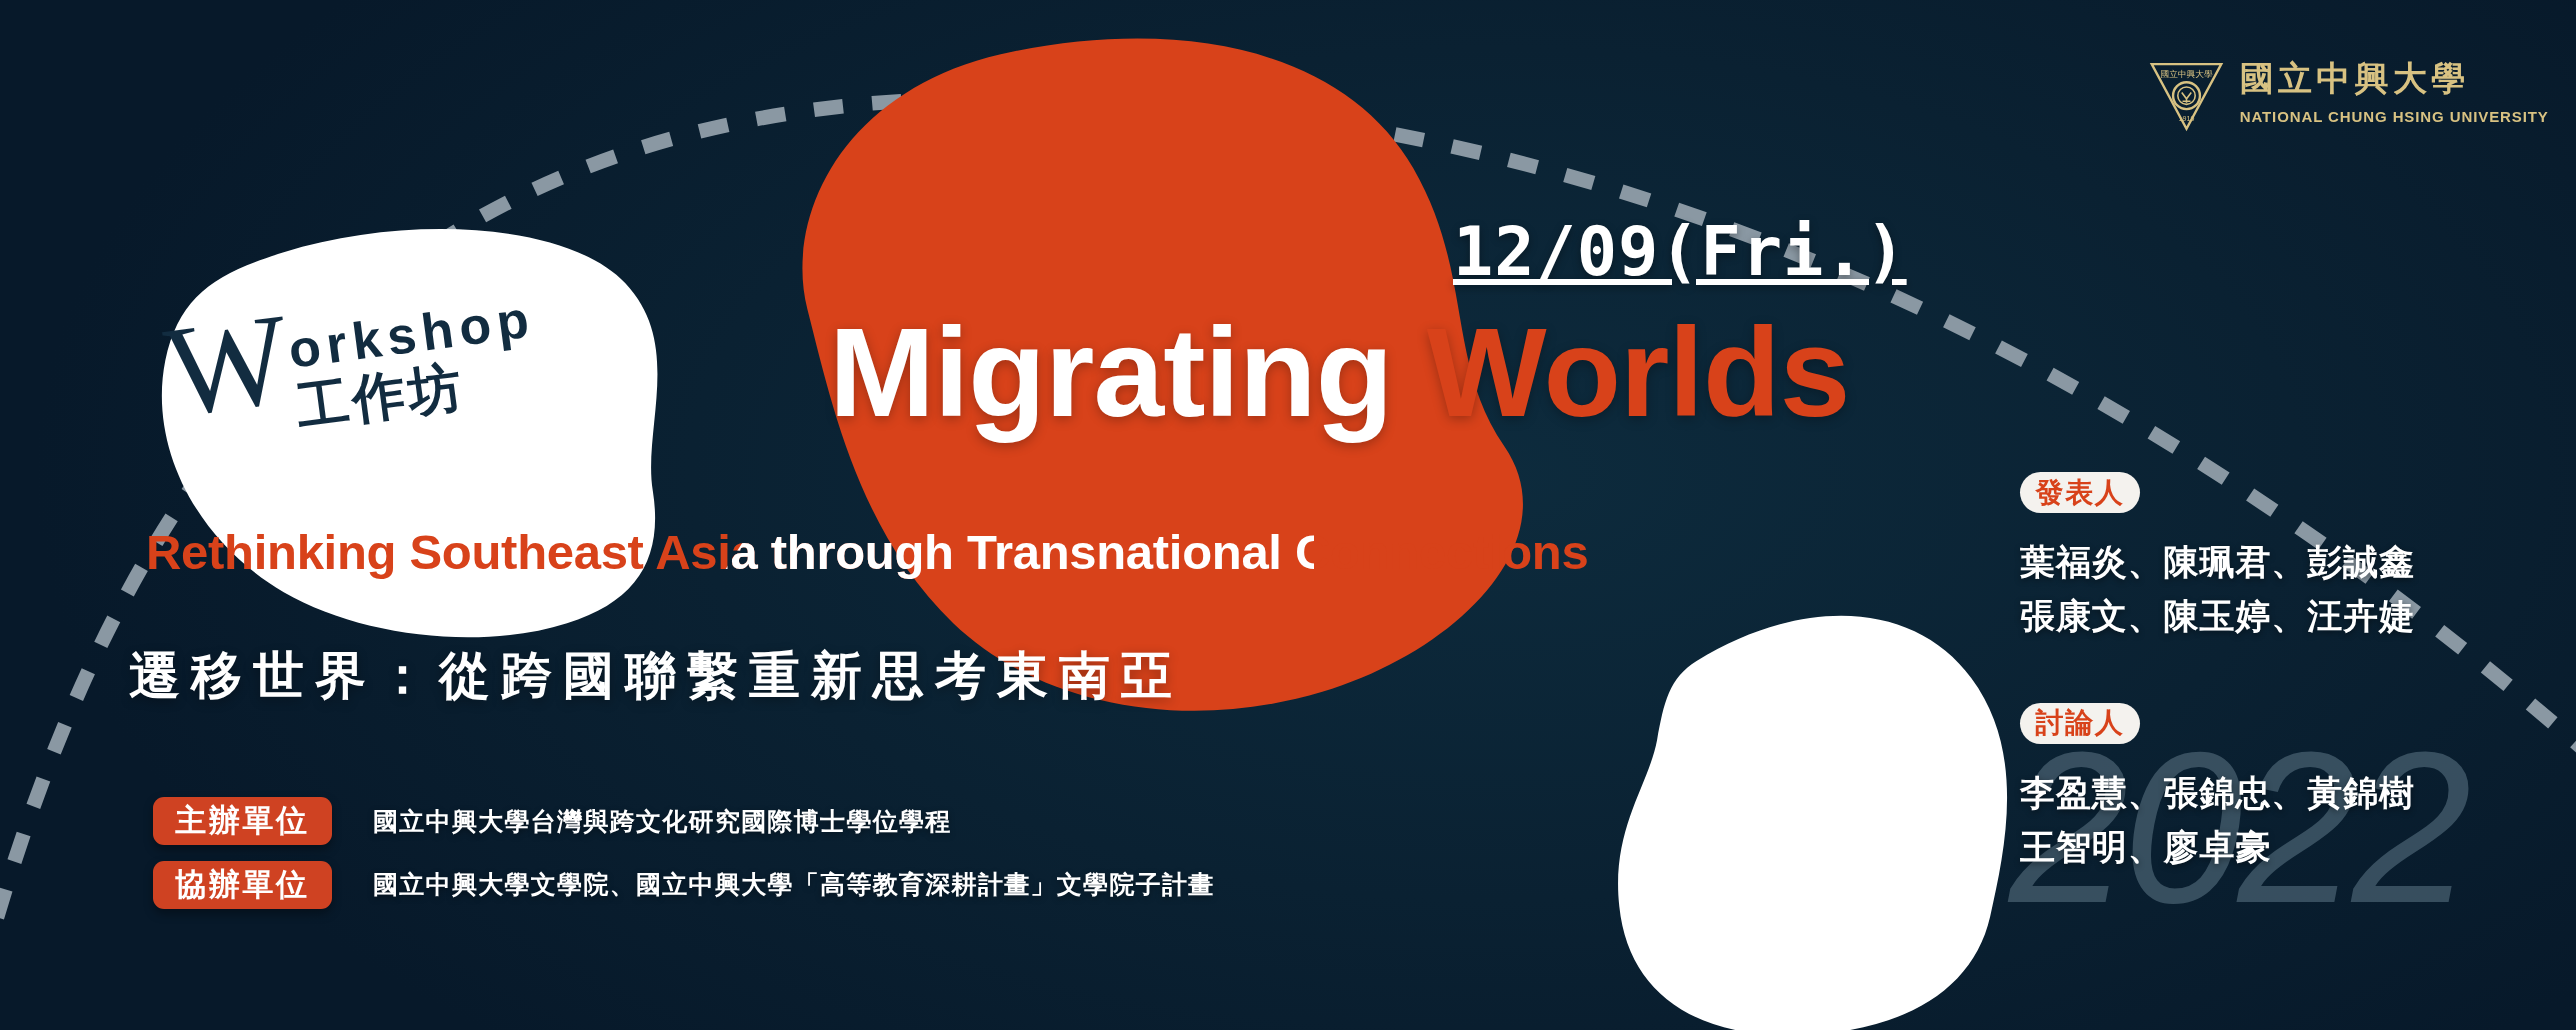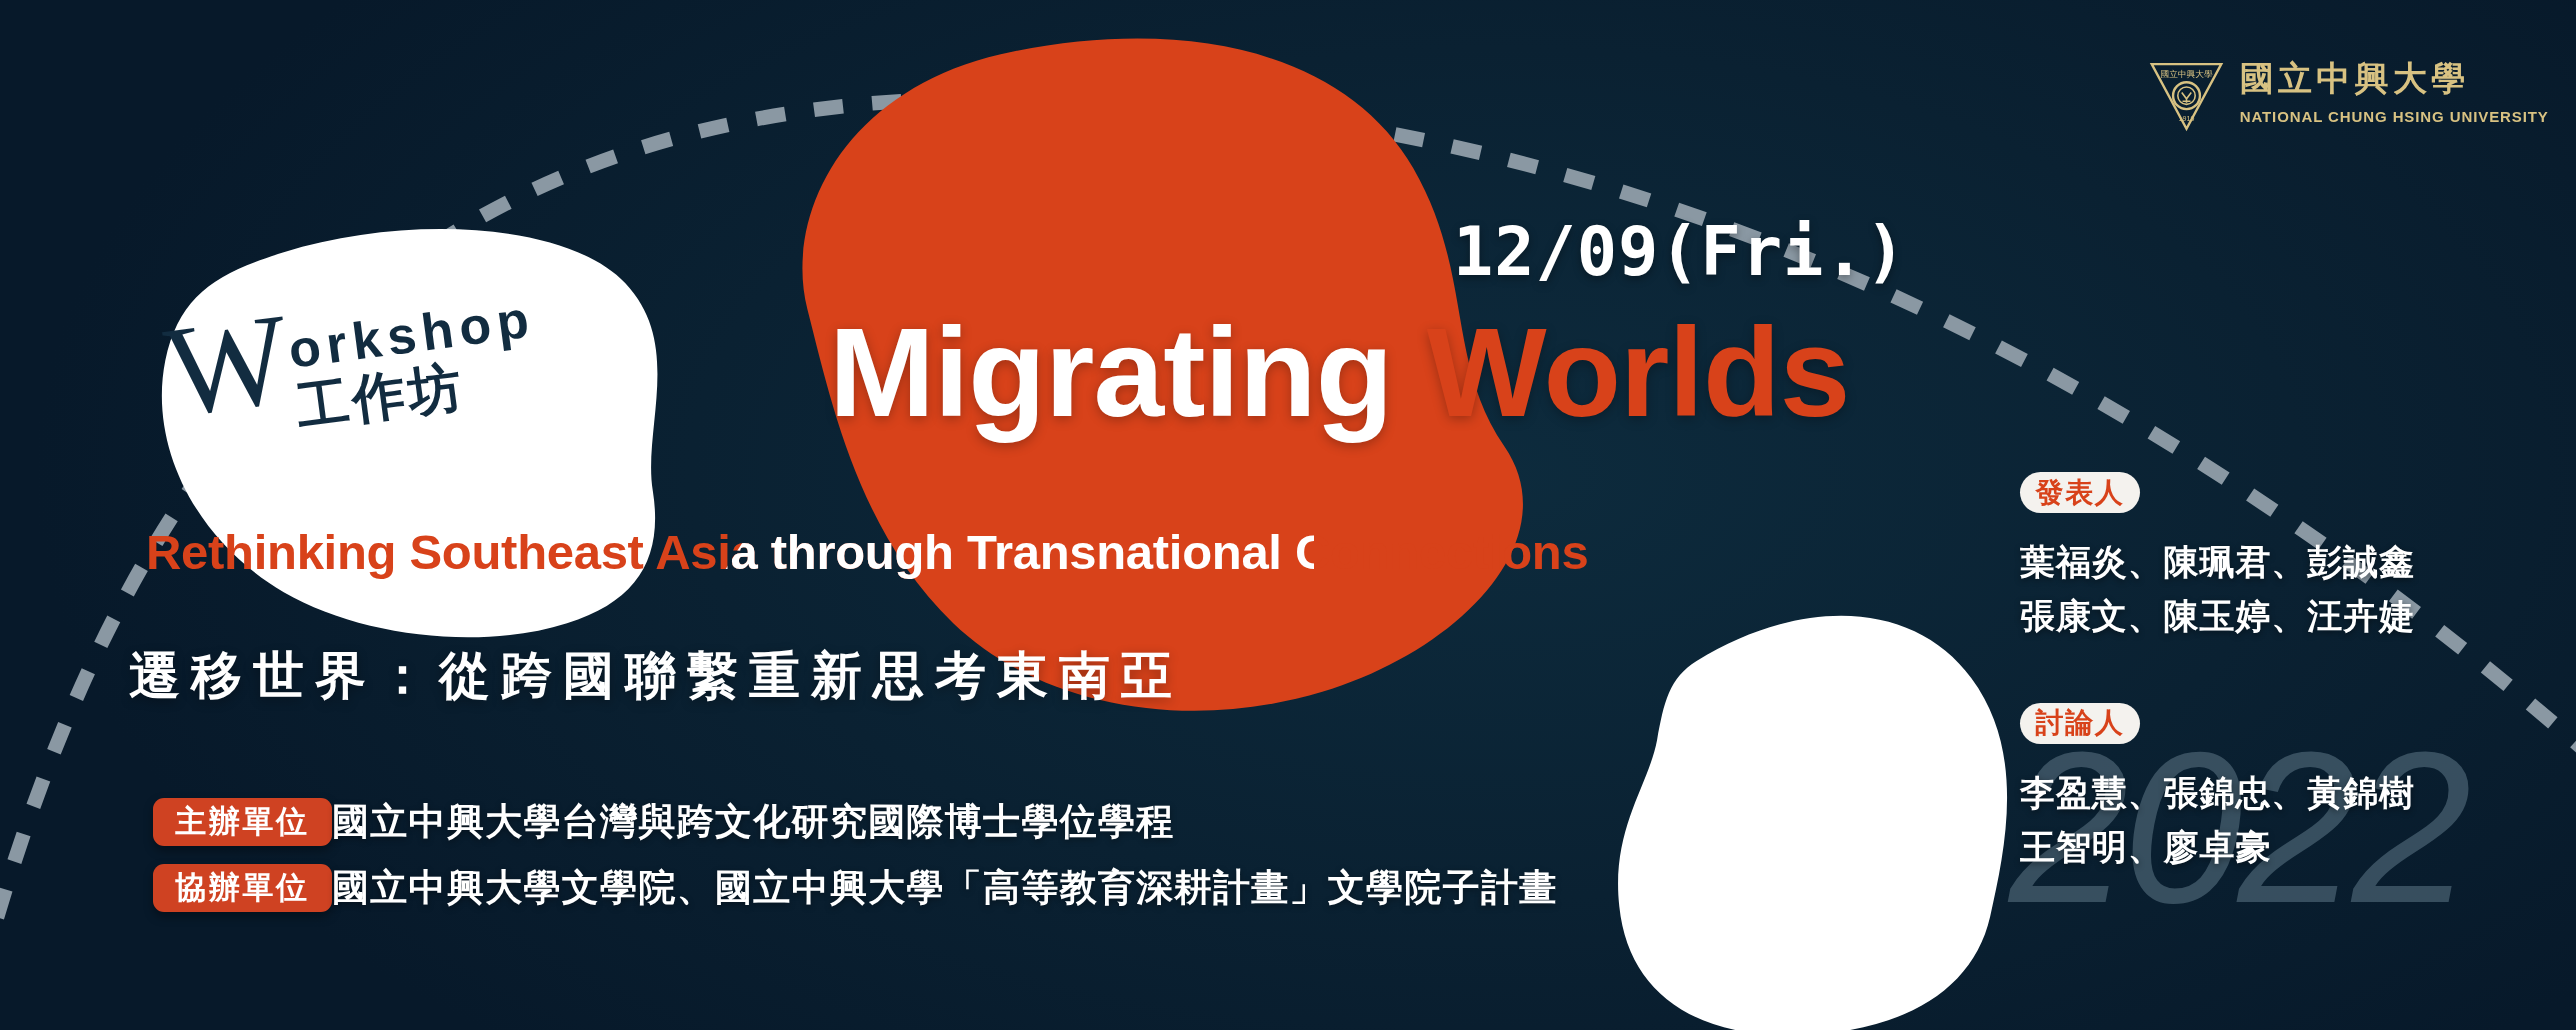--- a/index.html
+++ b/index.html
@@ -55,20 +55,21 @@
     line-height:1.08;margin-top:3.4px;
   }
 
   
   .date{
     position:absolute;left:1453px;top:213px;
     font-family:"DejaVu Sans Mono","Liberation Mono",monospace;
     font-size:67px;font-weight:700;color:#ffffff;letter-spacing:0.9px;
     white-space:nowrap;
     text-shadow:0 2.6px 8.6px rgba(0,0,0,.35);
+    text-decoration:underline;
   }
 
   
   .title{
     position:absolute;left:829px;top:309px;
     font-size:127px;font-weight:700;line-height:1;
     letter-spacing:-0.9px;white-space:nowrap;
     text-shadow:0 3.4px 12px rgba(0,0,0,.28);
   }
   .title .t-white{color:#ffffff;}
@@ -111,22 +112,23 @@
   .org-badge{
     width:179px;height:48px;border-radius:11px;
     background:#cf4222;
     display:flex;align-items:center;justify-content:center;
     font-family:"Liberation Serif","DejaVu Serif",serif;
     font-size:31px;font-weight:700;color:#ffffff;letter-spacing:2.6px;
     box-shadow:0 4.3px 9.4px rgba(0,0,0,.34);
     flex:0 0 auto;
   }
   .org-text{
-    font-family:"Liberation Serif","DejaVu Serif",serif;
-    font-size:37px;font-weight:700;color:#ffffff;letter-spacing:1.3px;
+    margin-left:41px;
+    font-family:"Liberation Serif","DejaVu Serif",serif;
+    font-size:25px;font-weight:700;color:#ffffff;letter-spacing:1.3px;
     white-space:nowrap;
     text-shadow:0 1.7px 6px rgba(0,0,0,.4);
   }
 
   
   .people{position:absolute;left:2020px;top:472px;width:515px;}
   .people-block{margin-bottom:58px;}
   .ppl-badge{
     width:120px;height:41px;border-radius:20.6px;background:#f4f2ee;
     display:flex;align-items:center;justify-content:center;

